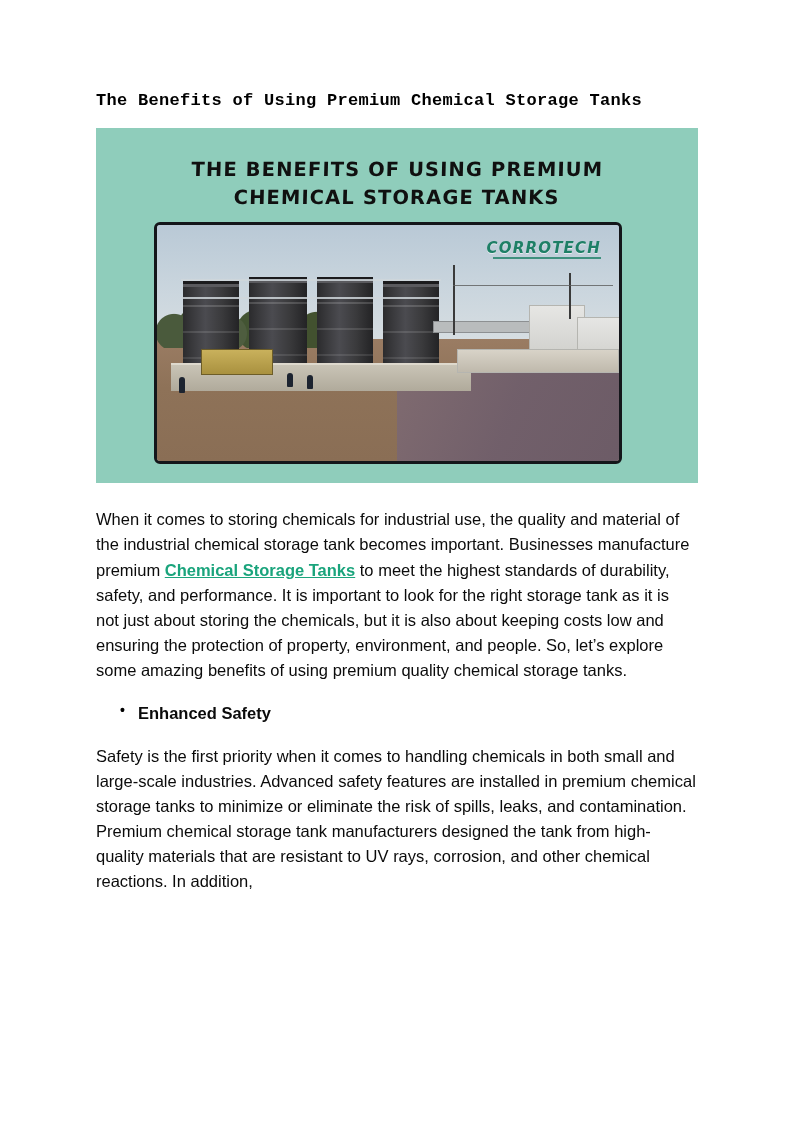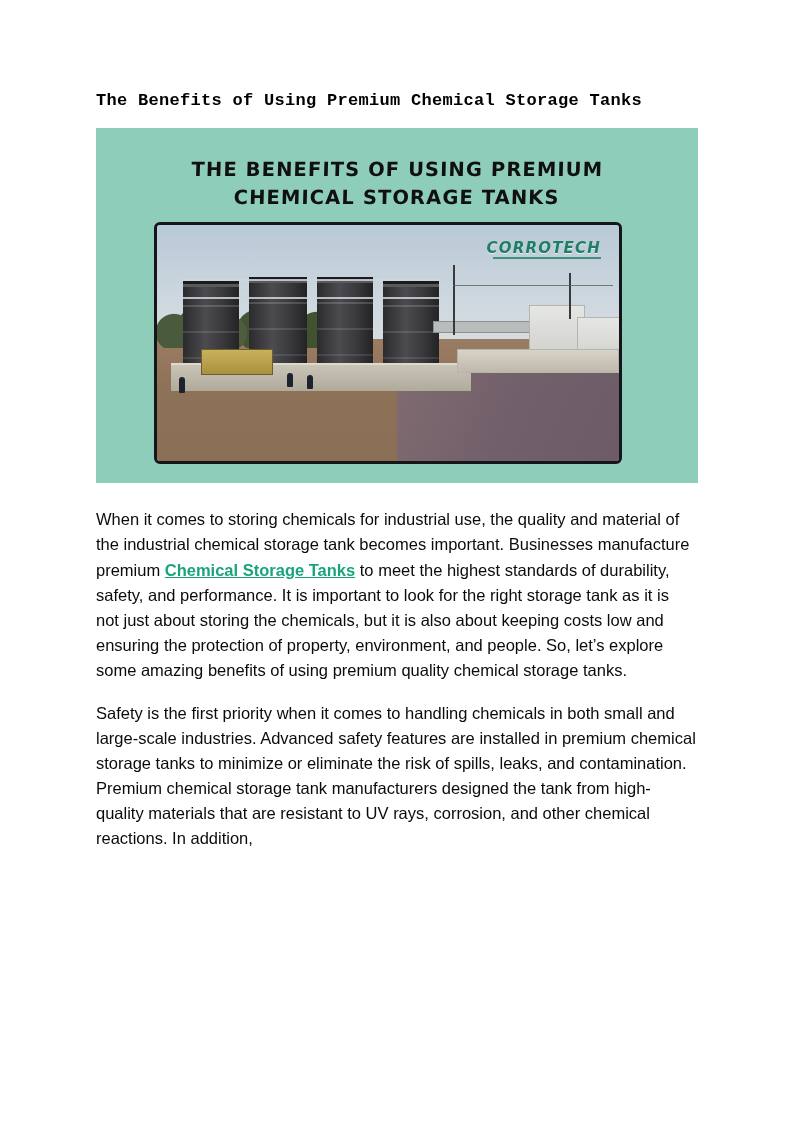--- a/index.html
+++ b/index.html
@@ -230,17 +230,20 @@
       <div class="worker" style="left:150px; top:150px; width:6px; height:14px;"></div>
 
       <div class="brand">CORROTECH</div>
       <div class="brand-underline"></div>
     </div>
   </div>
 
   <div class="body-copy">
     <p><span>When it comes to storing chemicals for industrial use, the quality and material of the industrial chemical storage tank becomes important. Businesses manufacture premium </span><a class="link-strong" href="#">Chemical Storage Tanks</a><span> to meet the highest standards of durability, safety, and performance. It is important to look for the right storage tank as it is not just about storing the chemicals, but it is also about keeping costs low and ensuring the protection of property, environment, and people. So, let’s explore some amazing benefits of using premium quality chemical storage tanks.</span></p>
 
+    <ul class="bullets">
+      <li>Enhanced Safety</li>
+    </ul>
 
     <p>Safety is the first priority when it comes to handling chemicals in both small and large-scale industries. Advanced safety features are installed in premium chemical storage tanks to minimize or eliminate the risk of spills, leaks, and contamination. Premium chemical storage tank manufacturers designed the tank from high-quality materials that are resistant to UV rays, corrosion, and other chemical reactions. In addition,</p>
   </div>
 
 </div>
 
 </body></html>

